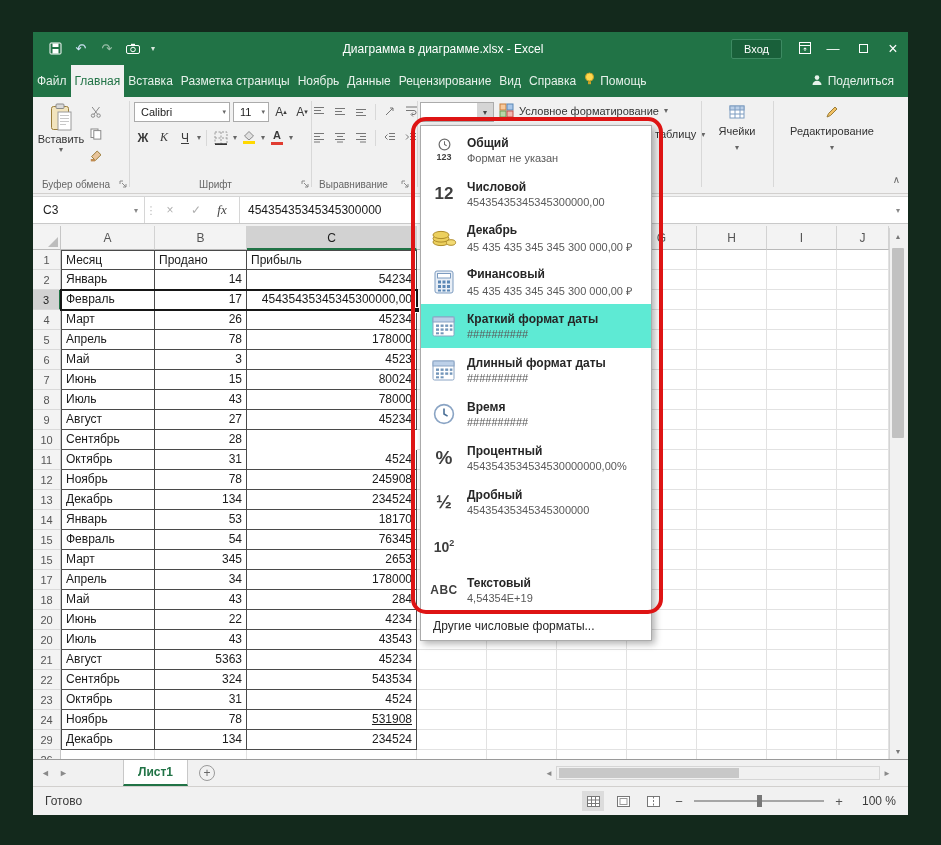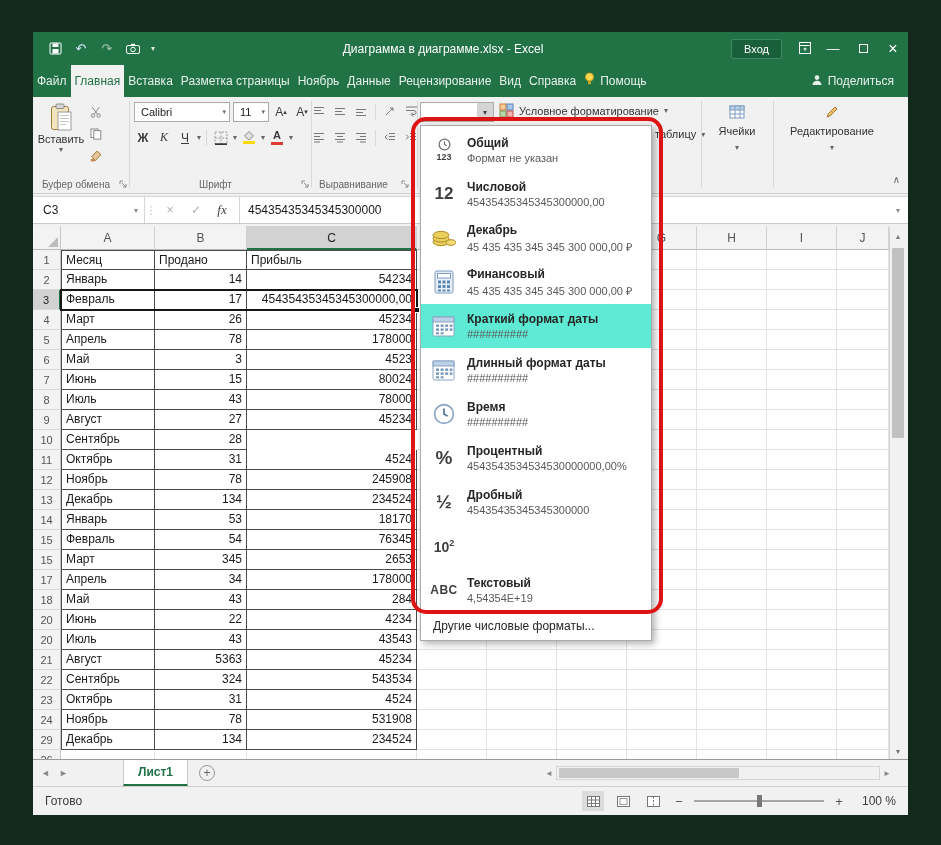--- a/index.html
+++ b/index.html
@@ -741,21 +741,21 @@
         <div class="cell" style="width: 70px;"></div>
         <div class="cell" style="width: 70px;"></div>
         <div class="cell" style="width: 70px;"></div>
         <div class="cell" style="width: 70px;"></div>
         <div class="cell" style="width: 52px;"></div>
       </div>
       <div class="grid-row">
         <div class="row-h">24</div>
         <div class="cell tbl left" style="width: 94px;">Ноябрь</div>
         <div class="cell tbl num" style="width: 92px;">78</div>
-        <div class="cell tbl num" style="width: 170px;">531908</div>
+        <div class="cell tbl num" style="width: 170px; text-decoration: underline;">531908</div>
         <div class="cell" style="width: 70px;"></div>
         <div class="cell" style="width: 70px;"></div>
         <div class="cell" style="width: 70px;"></div>
         <div class="cell" style="width: 70px;"></div>
         <div class="cell" style="width: 70px;"></div>
         <div class="cell" style="width: 70px;"></div>
         <div class="cell" style="width: 52px;"></div>
       </div>
       <div class="grid-row">
         <div class="row-h">29</div>

